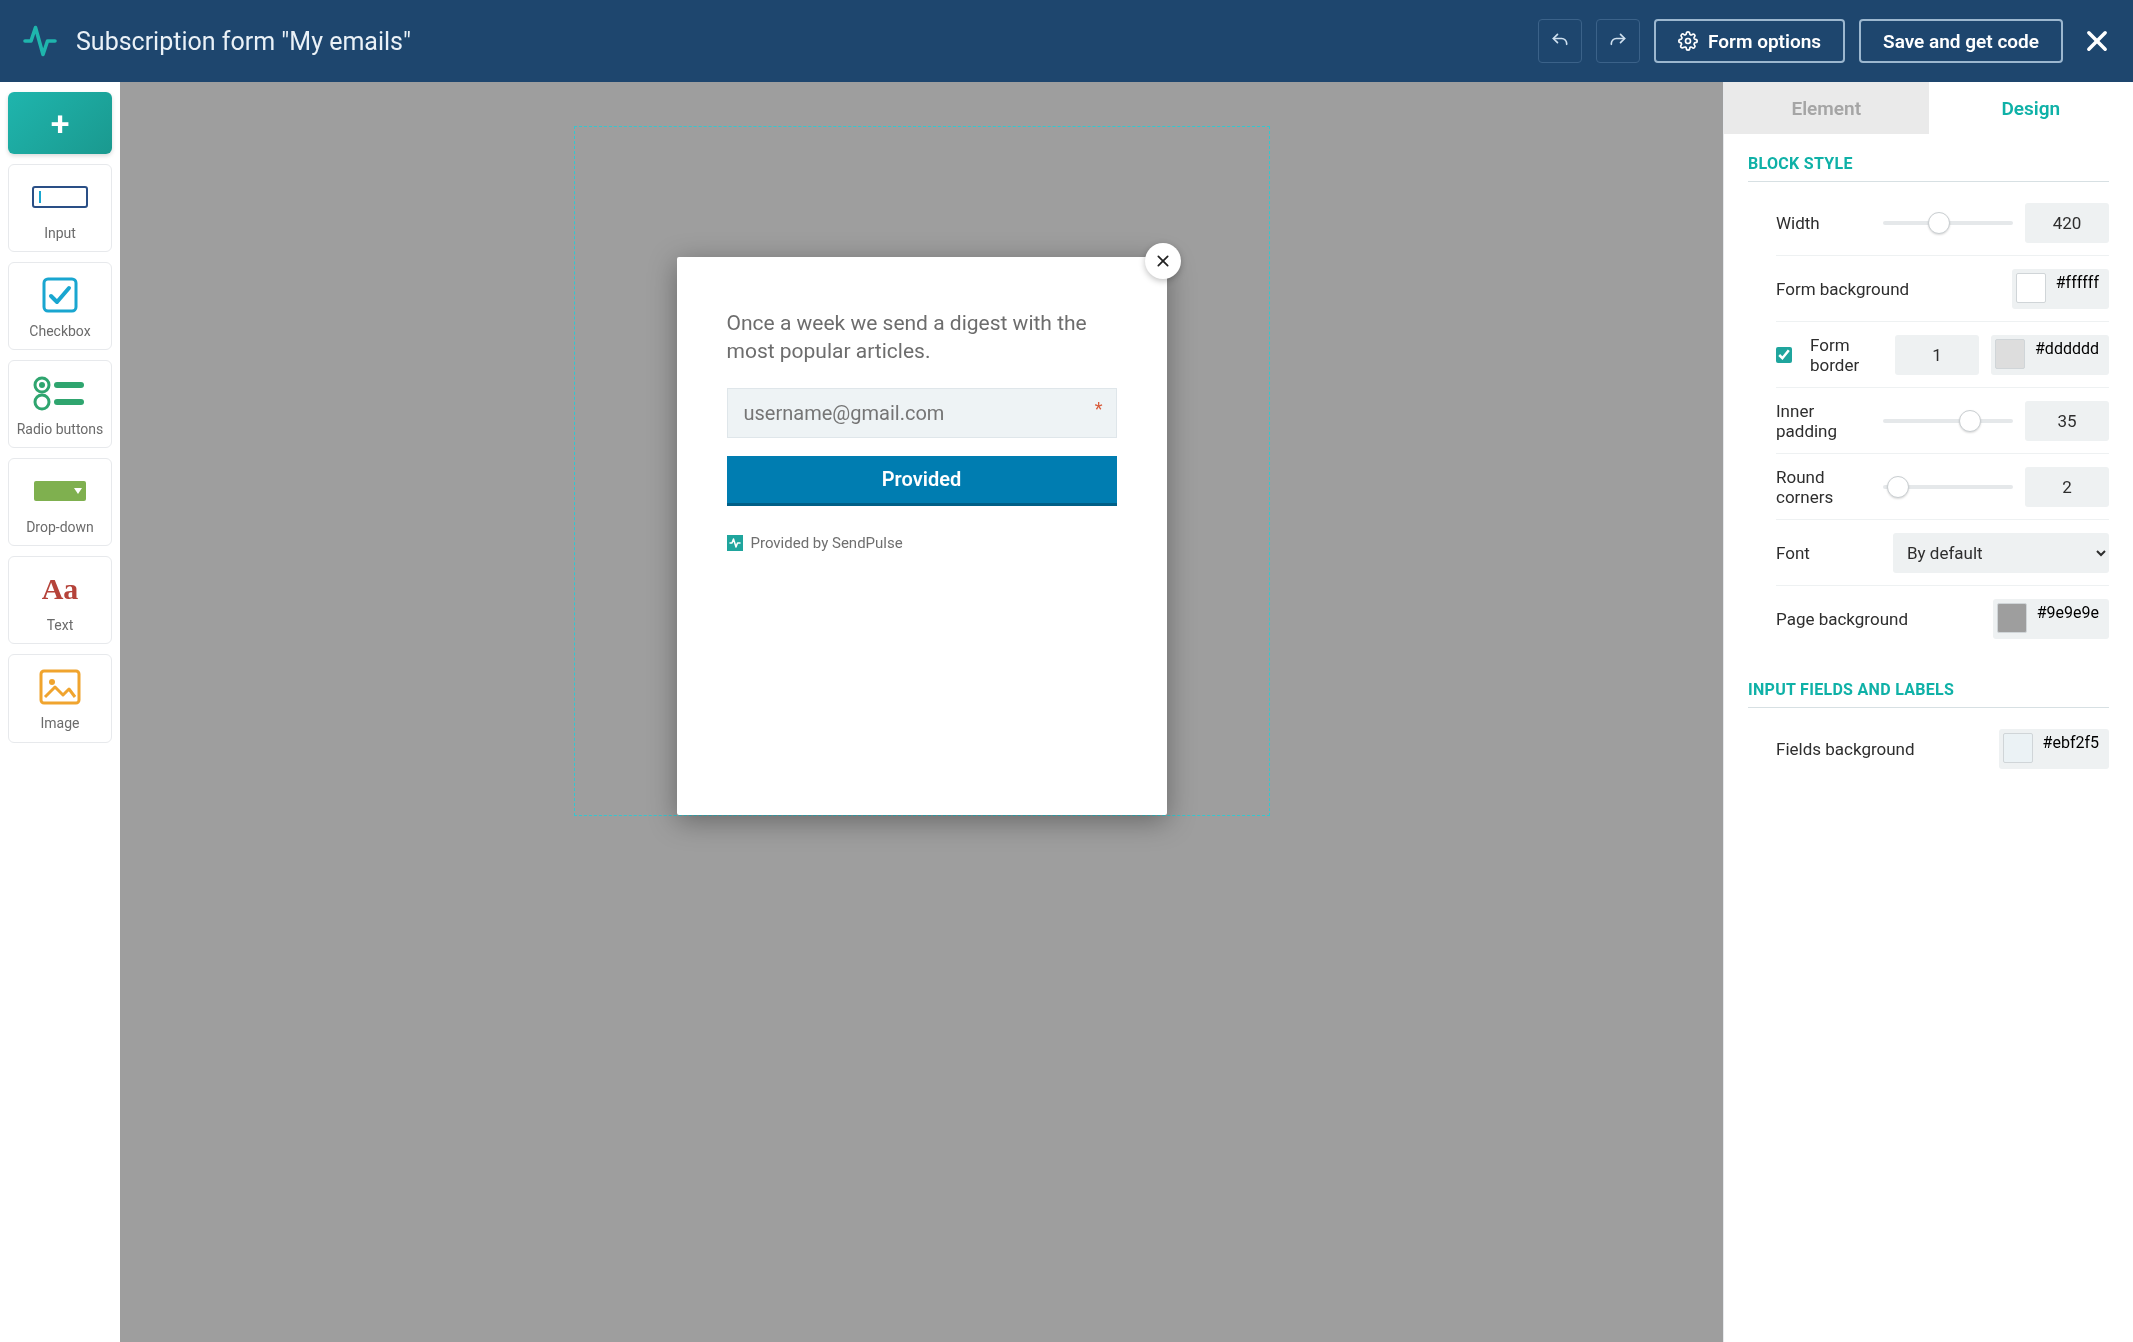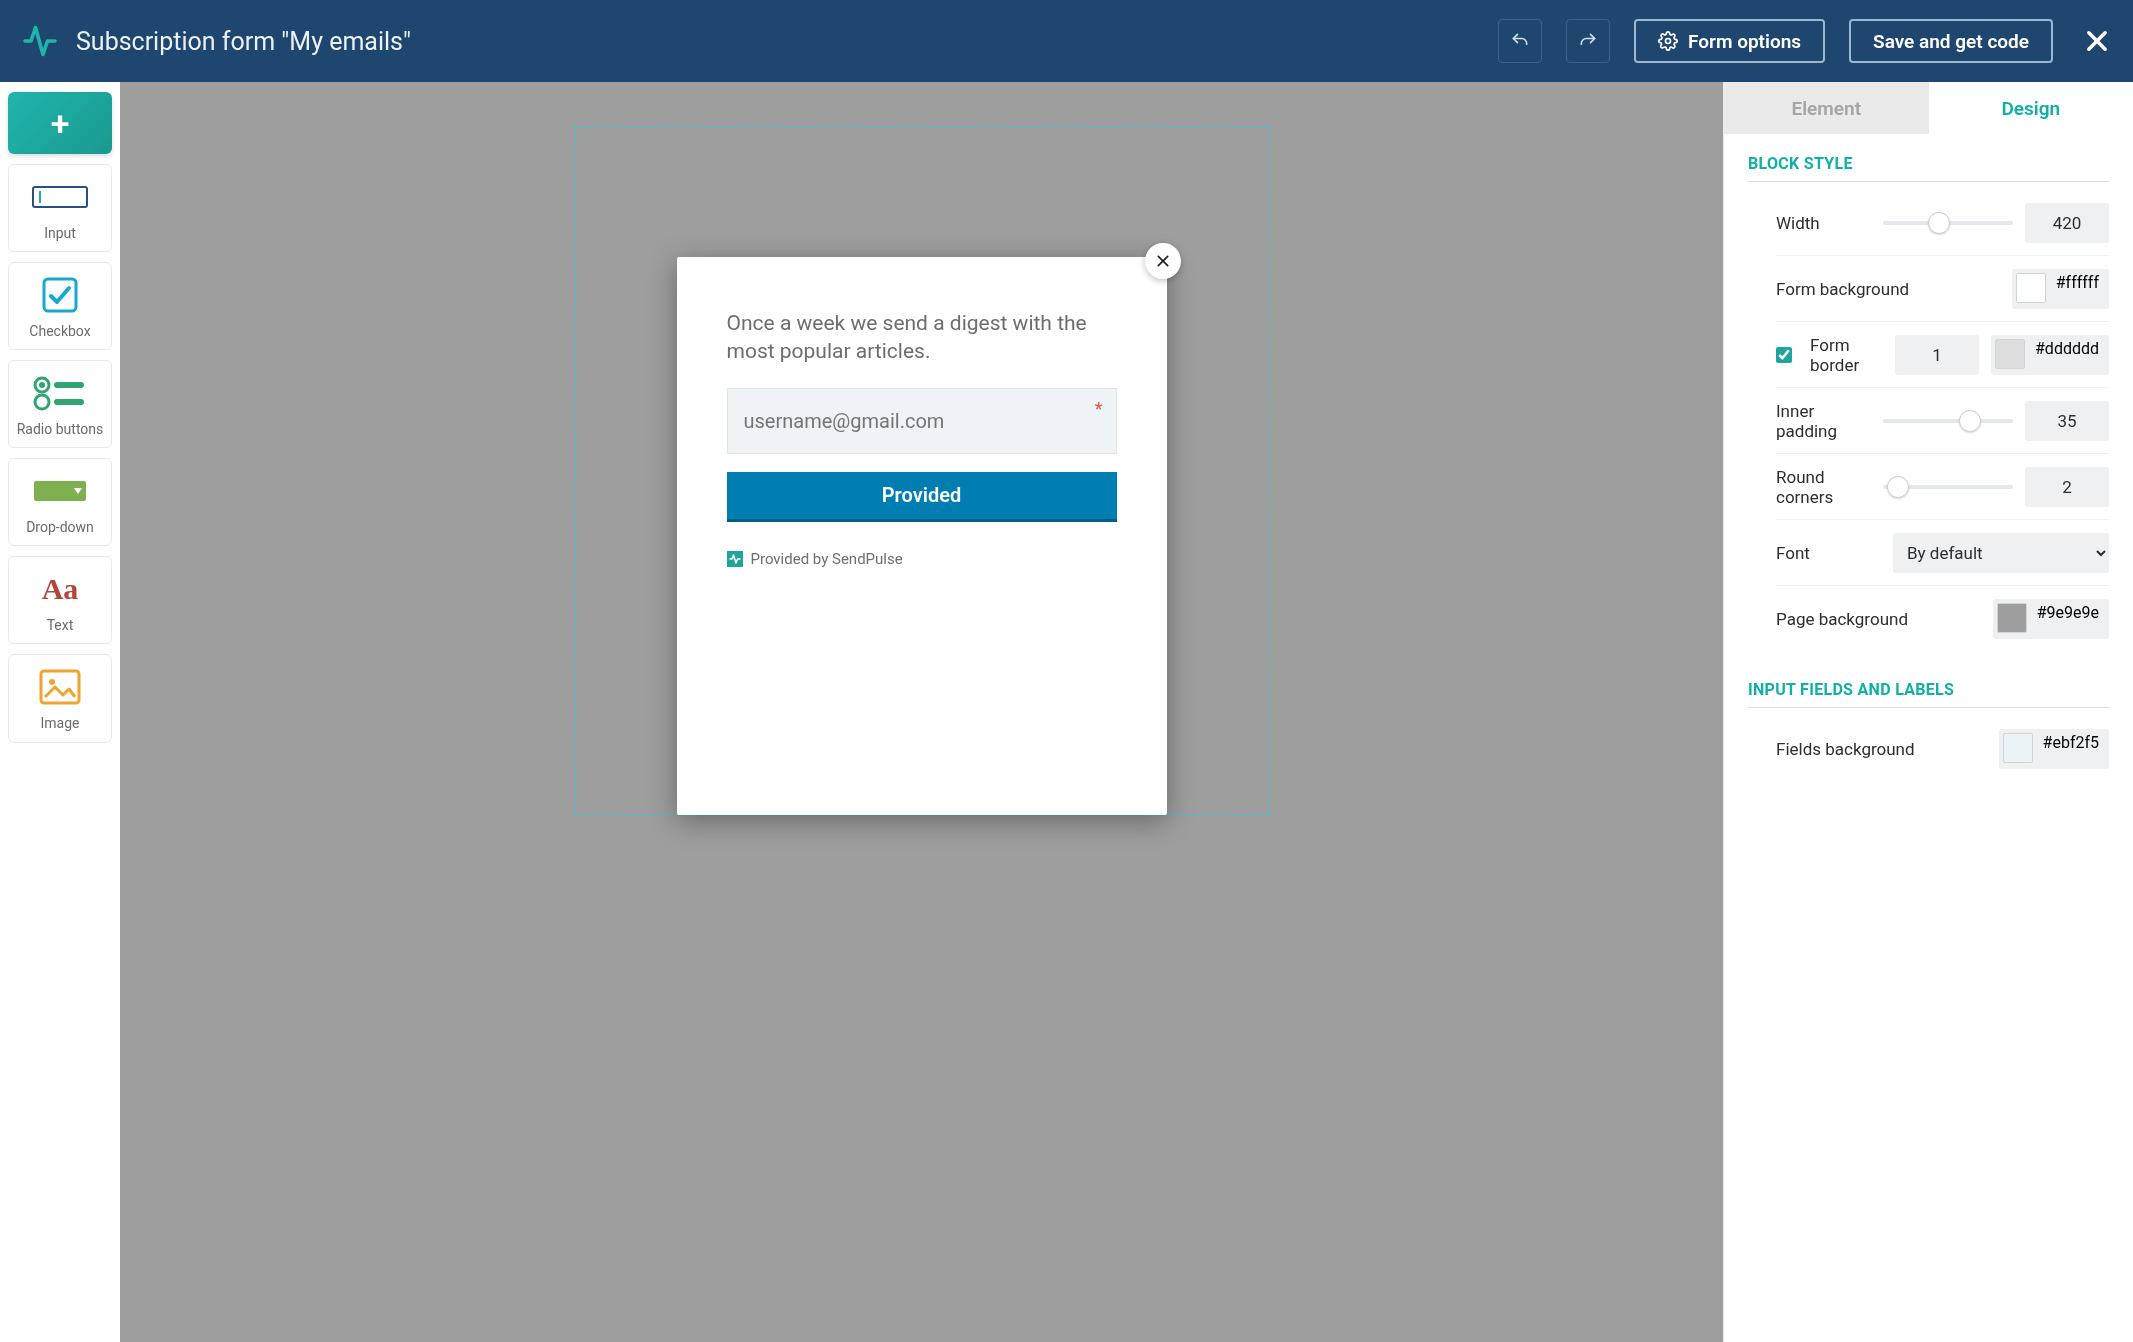--- a/index.html
+++ b/index.html
@@ -4,41 +4,41 @@
 <style>
 * { box-sizing: border-box; margin: 0; padding: 0; font-family: -apple-system, BlinkMacSystemFont, "Segoe UI", Roboto, Helvetica, Arial, sans-serif; }
 html, body { width: 100%; height: 100%; overflow: hidden; }
 
 .app { display: flex; flex-direction: column; height: 100vh; }
 
 
 .topbar { background: #1e466e; color: #fff; display: flex; align-items: center; padding: 0 22px; height: 82px; gap: 18px; }
 .logo { color: #1fb5ad; display: flex; align-items: center; }
 .topbar-title { font-size: 25px; font-weight: 400; color: #eaf1f7; flex: 1; }
-.topbar-actions { display: flex; align-items: center; gap: 24px; }
+.topbar-actions { display: flex; align-items: center; gap: 14px; }
 .icon-btn { width: 44px; height: 44px; border: 1px solid #3b6289; background: transparent; color: #cfe0ef; display: flex; align-items: center; justify-content: center; border-radius: 4px; cursor: pointer; font-size: 18px; }
 .btn { height: 44px; padding: 0 22px; border-radius: 4px; font-size: 19px; font-weight: 600; display: flex; align-items: center; gap: 10px; cursor: pointer; background: transparent; color: #fff; border: none; }
 .btn-outline { border: 2px solid #9cb7cf; }
 .close-x { color: #fff; font-size: 28px; cursor: pointer; margin-left: 6px; display:flex; align-items:center; }
 
 
 .main { flex: 1; display: flex; min-height: 0; }
 .tool-sidebar { width: 120px; background: #fff; padding: 10px 8px; display: flex; flex-direction: column; gap: 10px; }
 .add-btn { height: 62px; border-radius: 6px; background: linear-gradient(135deg, #1fb5ad, #1a998f); color: #fff; display:flex; align-items:center; justify-content:center; font-size: 34px; font-weight:600; cursor:pointer; box-shadow: 0 2px 4px rgba(0,0,0,0.15); }
 .tool-item { border: 1px solid #e7e9ec; border-radius: 6px; padding: 12px 4px 10px; display:flex; flex-direction:column; align-items:center; gap:8px; cursor:pointer; }
 .tool-icon { height: 40px; display:flex; align-items:center; justify-content:center; }
 .tool-label { font-size: 14px; color: #6b6b6b; text-align:center; line-height:1.15; }
 
 
 .canvas { flex: 1; background: #9e9e9e; display:flex; align-items:flex-start; justify-content:center; padding: 44px; overflow:auto; }
 .canvas-frame { border: 1px dashed #34c7cf; width: 696px; min-height: 690px; display:flex; justify-content:center; padding-top: 130px; position:relative; }
 .form-card { width: 490px; background: #fff; border-radius: 2px; padding: 52px 50px 28px; position: relative; box-shadow: 0 6px 28px rgba(0,0,0,0.35); }
 .form-close { position:absolute; top:-14px; right:-14px; width:36px; height:36px; background:#fff; border-radius:50%; box-shadow: 0 2px 6px rgba(0,0,0,0.25); display:flex; align-items:center; justify-content:center; cursor:pointer; font-size:18px; color:#222; }
 .form-heading { color:#6d6d6d; font-size:21px; line-height:1.35; margin-bottom:22px; font-weight:400; }
-.form-input { width:100%; height:66px; border:1px solid #dfe6ea; background:#eef3f5; padding:0 16px; font-size:20px; color:#b91c1c; position:relative; }
+.form-input { width:100%; height:50px; border:1px solid #dfe6ea; background:#eef3f5; padding:0 16px; font-size:20px; color:#b91c1c; position:relative; }
 .input-wrap { position:relative; margin-bottom:18px; }
 .input-req { position:absolute; right:14px; top:10px; color:#d85a3a; font-size:18px; }
 .subscribe-btn { width:100%; height:50px; background:#007db1; color:#fff; border:none; font-size:20px; font-weight:600; cursor:pointer; border-bottom: 3px solid #005f87; }
 .provided { margin-top:28px; display:flex; align-items:center; gap:8px; color:#6f6f6f; font-size:15px; }
 .provided-logo { width:16px; height:16px; background:#1fa59d; display:inline-flex; align-items:center; justify-content:center; }
 
 
 .right-panel { width: 410px; background:#fff; border-left:1px solid #e7e9ec; display:flex; flex-direction:column; overflow:auto; }
 .tabs { display:flex; }
 .tab { flex:1; height:52px; display:flex; align-items:center; justify-content:center; font-size:19px; font-weight:600; cursor:pointer; }

